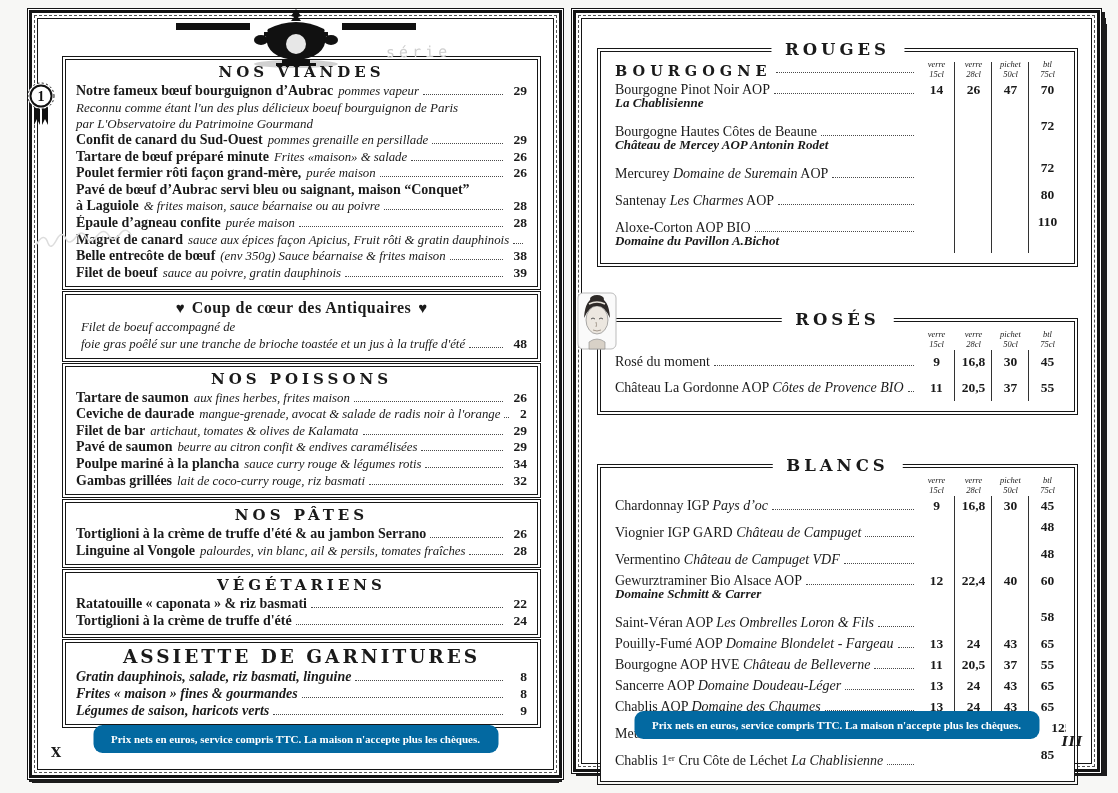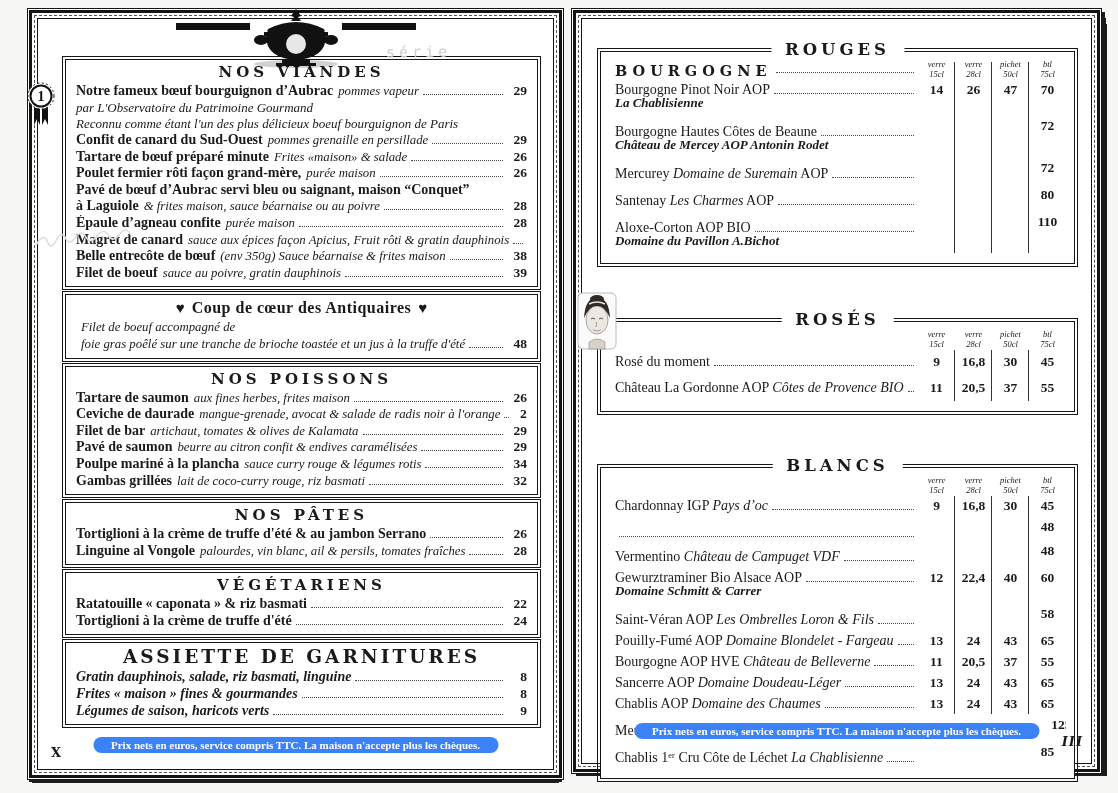--- a/index.html
+++ b/index.html
@@ -62,21 +62,21 @@
   .wsub{font-style:italic;font-weight:700;font-size:13px;line-height:14px;margin:-4px 0 5px;}
   .wprice{width:37px;text-align:center;font-weight:600;font-size:13.5px;}
   .vline{position:absolute;width:1px;background:#333;}
   .v1{right:119px;} .v2{right:82px;} .v3{right:45px;}
   .sec0 .vline{top:10px;bottom:10px;}
   .sec1 .vline{top:28px;bottom:10px;}
   .sec2 .vline{top:28px;bottom:64px;}
 
   
   .footer-pill{position:absolute;left:50%;transform:translateX(-50%);
-       background:#3b82f6;color:#fff;border-radius:9px;padding:2px 18px;
+       background:#0369a1;color:#fff;border-radius:9px;padding:8px 18px;
        font-size:11px;font-weight:700;white-space:nowrap;z-index:3;}
   #page-left .footer-pill{bottom:16px;}
   #page-right .footer-pill{bottom:24px;}
   .pageno{position:absolute;font-family:"DejaVu Serif",serif;font-weight:700;
        font-size:13px;letter-spacing:1px;z-index:3;}
   #pageno-left{left:13px;bottom:9px;}
   #pageno-right{right:8px;bottom:14px;font-style:italic;}
 
   .tureen{position:absolute;top:-12px;left:50%;transform:translateX(-50%);z-index:4;}
   .badge{position:absolute;left:-40px;top:22px;z-index:4;}
@@ -117,22 +117,22 @@
 
       <div class="pcontent">
               <div class="box viandes">
                 <div class="sec-title">NOS VIANDES</div>
                 <div class="mrow">
                   <span class="mname">Notre fameux bœuf bourguignon d’Aubrac</span>
                   <span class="mdesc">pommes vapeur</span>
                   <span class="mdots"></span>
                   <span class="mprice">29</span>
                 </div>
+                <div class="msub">Reconnu comme étant l'un des plus délicieux boeuf bourguignon de Paris</div>
                 <div class="msub">par L'Observatoire du Patrimoine Gourmand</div>
-                <div class="msub">Reconnu comme étant l'un des plus délicieux boeuf bourguignon de Paris</div>
                 <div class="mrow">
                   <span class="mname">Confit de canard du Sud-Ouest</span>
                   <span class="mdesc">pommes grenaille en persillade</span>
                   <span class="mdots"></span>
                   <span class="mprice">29</span>
                 </div>
                 <div class="mrow">
                   <span class="mname">Tartare de bœuf préparé minute</span>
                   <span class="mdesc">Frites «maison» &amp; salade</span>
                   <span class="mdots"></span>
@@ -461,20 +461,21 @@
                   <span class="wname"><span>Chardonnay IGP </span><span class="it">Pays d’oc</span></span>
                   <span class="mdots"></span>
                   <span class="wcols">
                     <span class="wprice">9</span>
                     <span class="wprice">16,8</span>
                     <span class="wprice">30</span>
                     <span class="wprice">45</span>
                   </span>
                 </div>
                 <div class="wrow">
+                  <span class="wname"><span>Viognier IGP GARD </span><span class="it">Château de Campuget</span></span>
                   <span class="mdots"></span>
                   <span class="wcols">
                     <span class="wprice"></span>
                     <span class="wprice"></span>
                     <span class="wprice"></span>
                     <span class="wprice">48</span>
                   </span>
                 </div>
                 <div class="wrow">
                   <span class="wname"><span>Vermentino </span><span class="it">Château de Campuget VDF</span></span>

